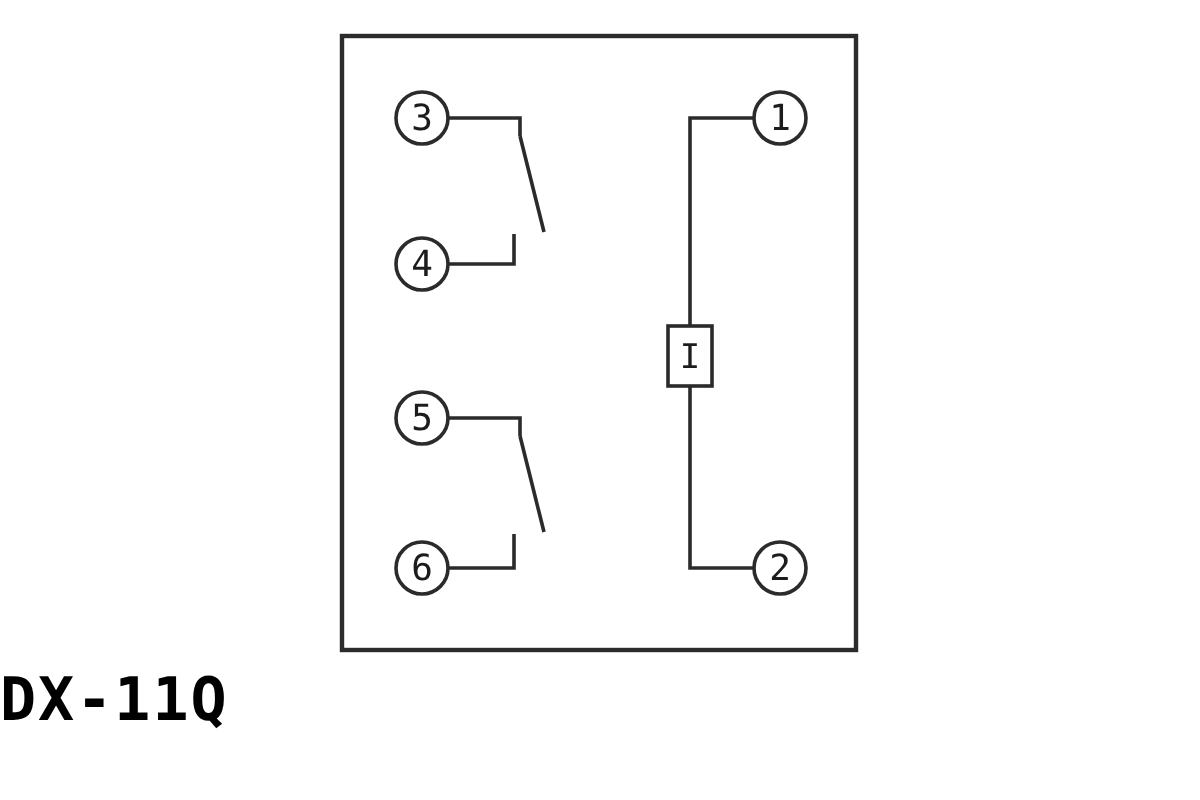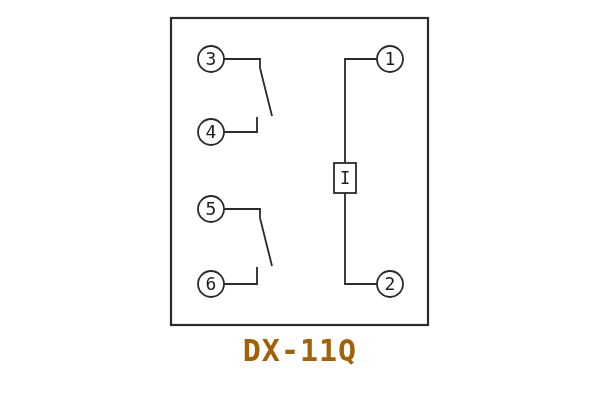--- a/index.html
+++ b/index.html
@@ -48,26 +48,25 @@
     font-family: "DejaVu Sans Mono", monospace;
     font-size: 17px;
     fill: #1c1c1c;
     text-anchor: middle;
   }
   .title {
     position: absolute;
     left: 0;
     right: 0;
     top: 333px;
-    text-align: center;
     font-family: "DejaVu Sans Mono", monospace;
     font-size: 30px;
     font-weight: bold;
     letter-spacing: 1px;
-    color: #a16207;
+    color: #000000;
   }
 </style>
 </head>
 <body>
 
 <div class="stage">
 
   <svg width="600" height="362" viewBox="0 0 600 362">
 
     <rect class="frame" x="171" y="18" width="257" height="307"></rect>

